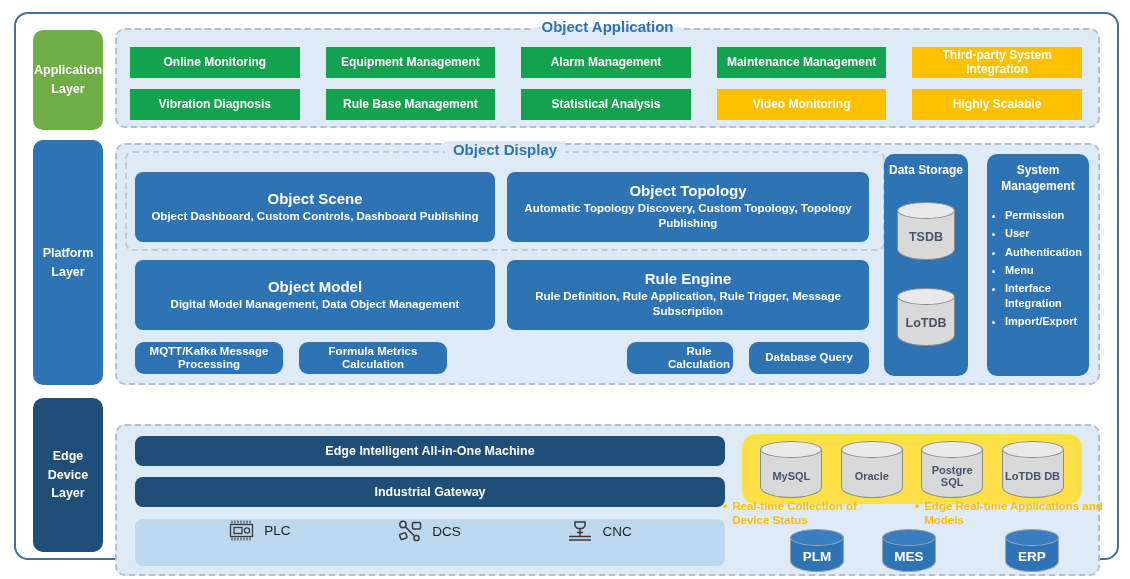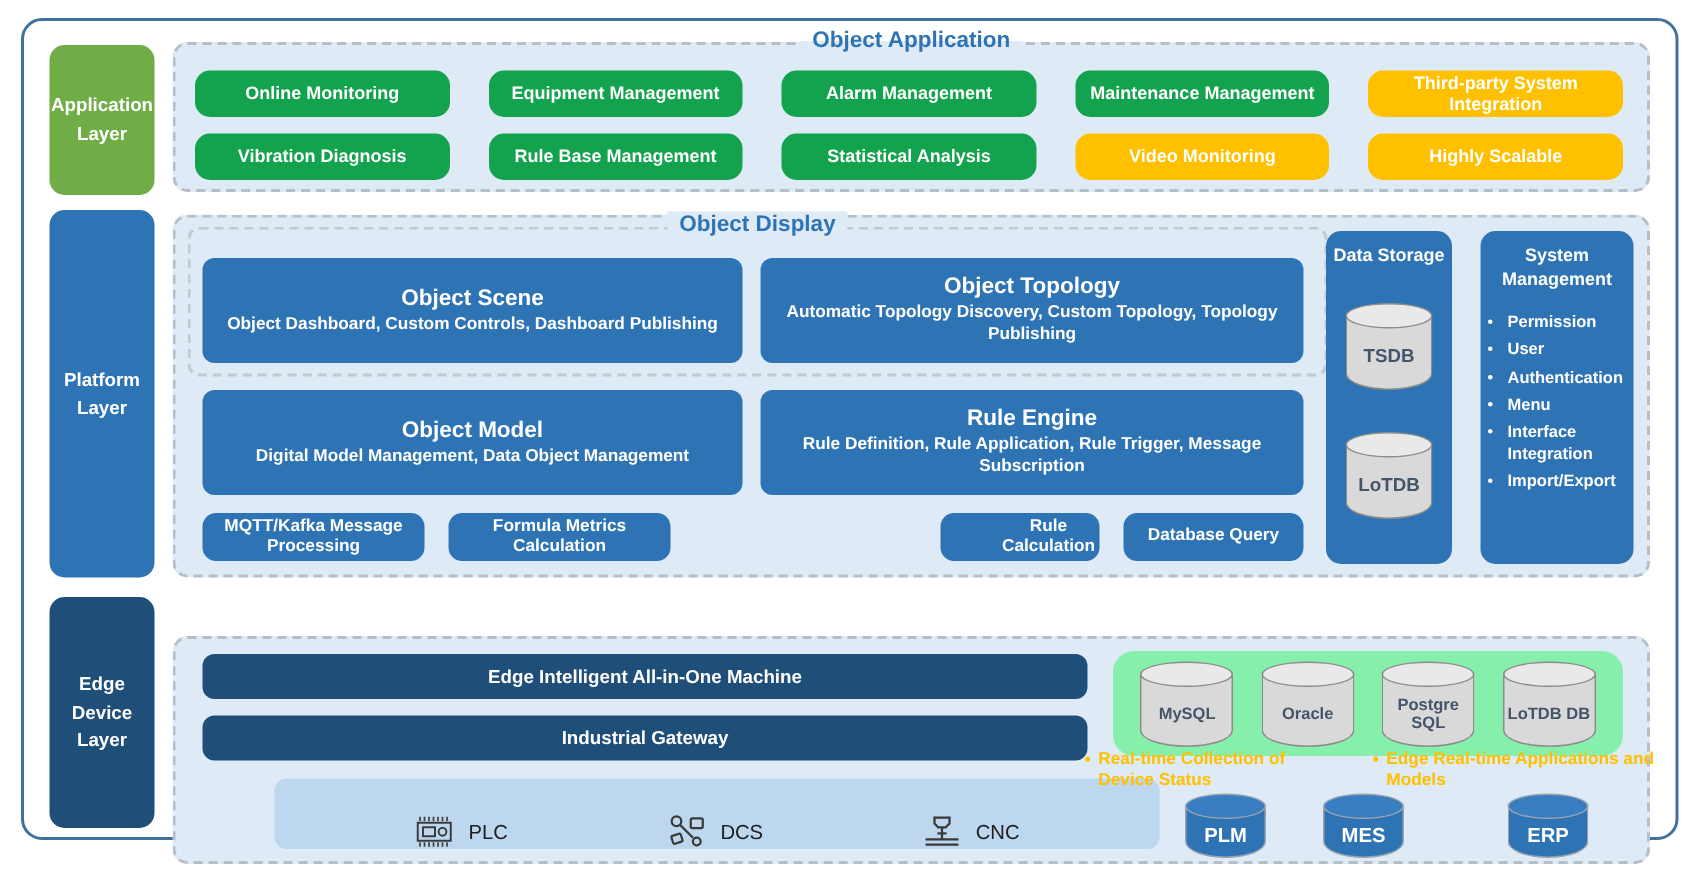--- a/index.html
+++ b/index.html
@@ -25,21 +25,21 @@
   .c-edge { top:424px; height:152px; }
 
   .legend { position:absolute; top:-12px; left:50%; transform:translateX(-50%);
     font-weight:bold; font-size:15px; color:#2E74B5; padding:0 8px; white-space:nowrap;
     background:linear-gradient(180deg,#ffffff 55%, #DEEAF6 55%); }
   .legend.inner { background:#DEEAF6; }
 
   
   .app-grid { position:absolute; left:13px; right:16px; top:17px;
     display:grid; grid-template-columns:repeat(5,1fr); column-gap:26px; row-gap:11px; }
-  .pill { height:31px; border-radius:10px; background:#13A24E; color:#fff;
+  .pill { height:31px; border-radius:0; background:#13A24E; color:#fff;
     font-weight:bold; font-size:12px; line-height:1.1; display:flex; align-items:center;
     justify-content:center; text-align:center; padding:0 6px; }
   .pill.yellow { background:#FFC000; }
 
   
   .display-box { position:absolute; left:8px; top:6px; width:760px; height:100px;
     border:2px dashed #c3c9d0; border-radius:8px; }
   .card { position:absolute; background:#2E74B5; border-radius:8px; color:#fff;
     display:flex; flex-direction:column; align-items:center; justify-content:center;
     text-align:center; padding:4px 10px; }
@@ -84,27 +84,27 @@
 
   .stor-cyl1 { left:13px; top:48px;  width:58px; height:58px; }
   .stor-cyl2 { left:13px; top:134px; width:58px; height:58px; }
 
   
   .bar { position:absolute; left:18px; width:590px; height:30px; background:#1F4E79;
     border-radius:8px; color:#fff; font-weight:bold; font-size:12.5px;
     display:flex; align-items:center; justify-content:center; }
   .bar.b1 { top:10px; } .bar.b2 { top:51px; }
   .devicebar { position:absolute; left:18px; top:93px; width:590px; height:47px;
-    background:#BDD7EE; border-radius:8px; display:flex; align-items:flex-end;
-    justify-content:space-around; padding:0 40px;margin-left:48px; }
+    background:#BDD7EE; border-radius:8px; display:flex; align-items:flex-start;
+    justify-content:space-around; padding:0 40px; }
   .device { display:flex; align-items:center; gap:9px; color:#1f1f1f; font-size:13.5px; }
   .device svg { display:block; }
 
   .dbpanel { position:absolute; left:625px; top:8px; width:340px; height:70px;
-    background:#86efac; border-radius:14px; display:flex; align-items:flex-start;
+    background:#fde047; border-radius:14px; display:flex; align-items:flex-start;
     justify-content:space-evenly; padding-top:7px; }
   .dbpanel .cyl { position:relative; width:62px; height:57px; }
 
   .note { position:absolute; color:#FFC000; font-weight:bold; font-size:11.5px;
     line-height:1.25; display:flex; gap:5px; }
   .note .dot { font-size:12px; }
   .note.n1 { left:606px; top:73px; width:172px; }
   .note.n2 { left:798px; top:73px; width:192px; }
 
   .sys-cyl { width:54px; height:43px; }

